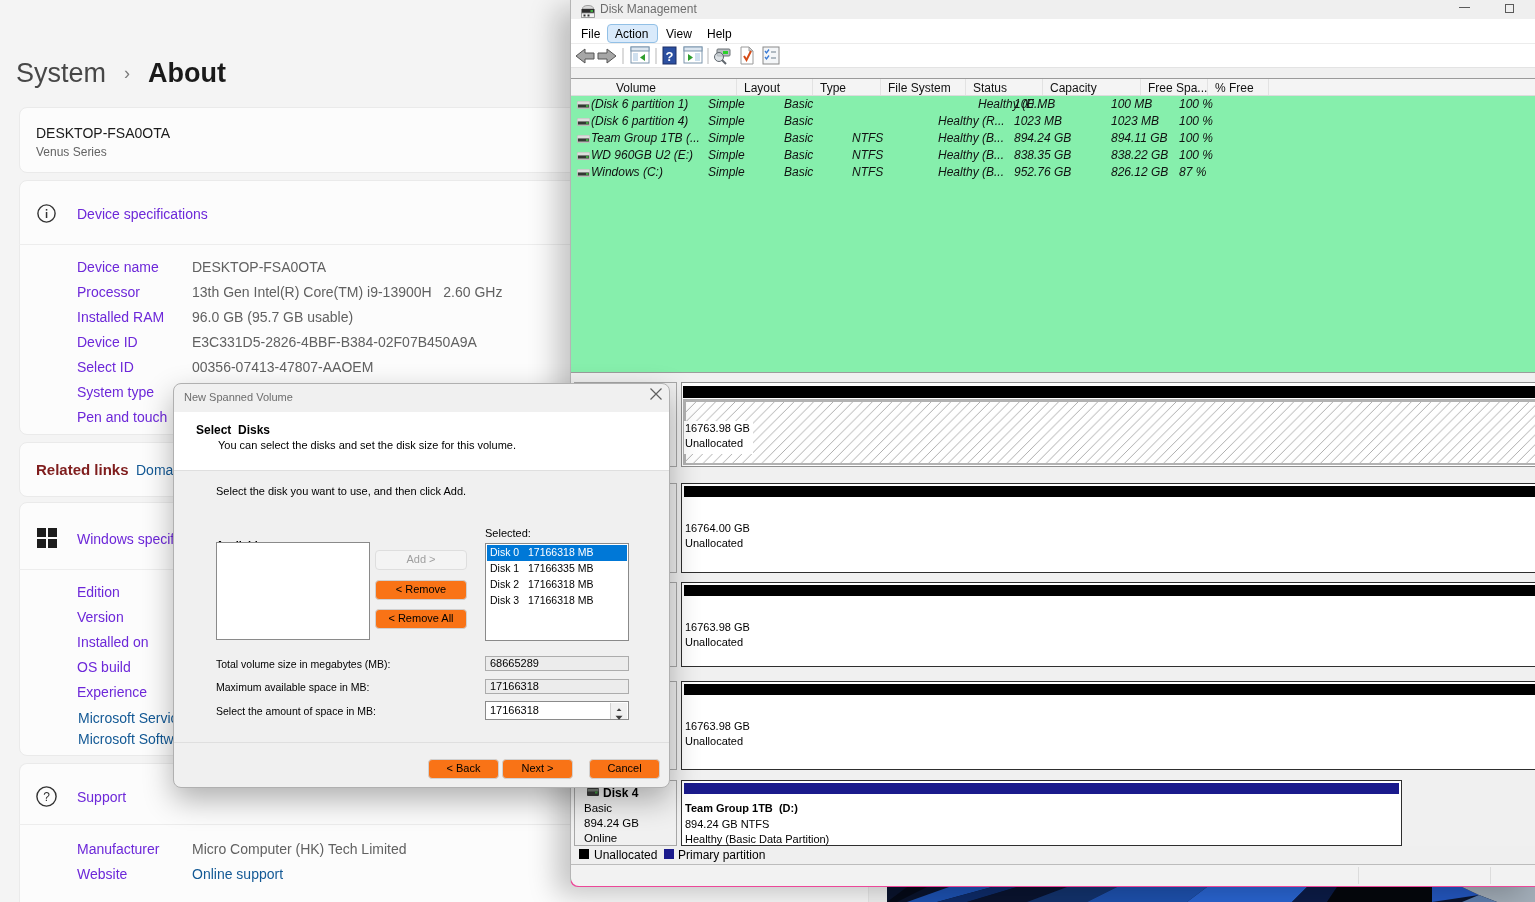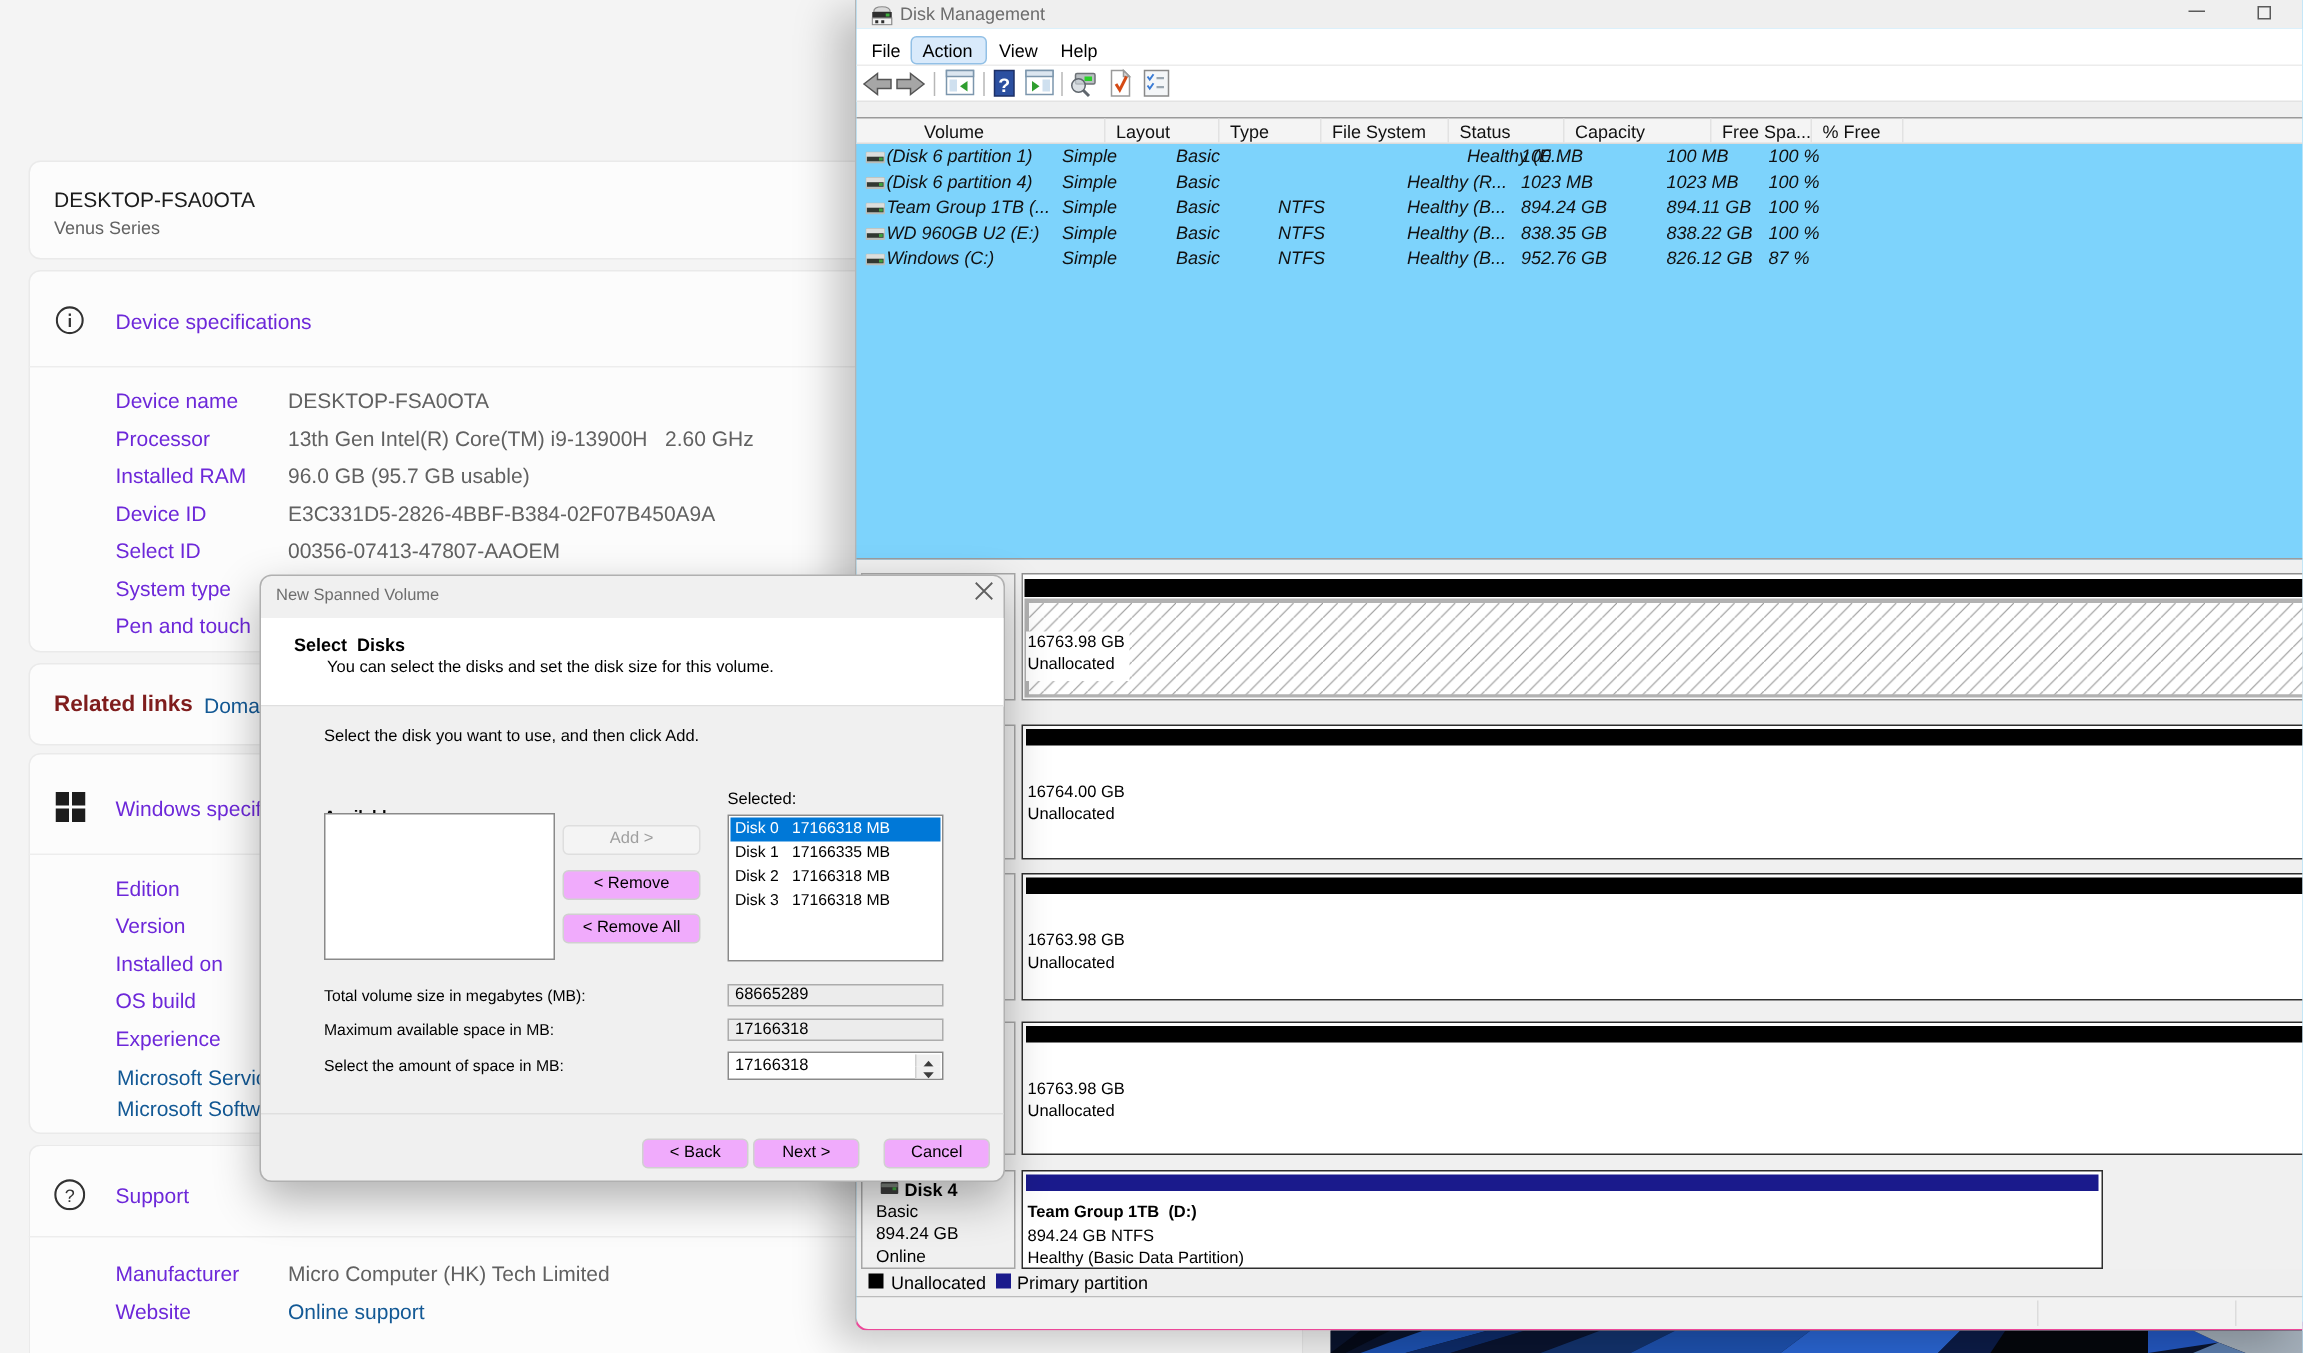--- a/index.html
+++ b/index.html
@@ -8,44 +8,45 @@
   .abs{position:absolute;}
   
   .card{position:absolute;left:19px;width:850px;background:#fcfcfc;
     border:1px solid #eaeaea;border-radius:8px;box-sizing:border-box;}
   .slab{color:#6d28d9;font-size:14px;}
   .sval{color:#616161;font-size:14px;}
   .slink{color:#135995;font-size:14px;}
   .divline{position:absolute;left:0;right:0;height:1px;background:#ededed;}
   
   #dm{position:absolute;left:570px;top:0;width:966px;height:887px;
-    background:#7dd3fc;border-left:1px solid #b5b5b5;border-bottom:6px solid #ec4899;
+    background:#86efac;border-left:1px solid #b5b5b5;border-bottom:6px solid #ec4899;
     border-bottom-left-radius:8px;box-sizing:border-box;
     box-shadow:-14px 8px 28px rgba(0,0,0,0.22);}
   .dmt{font-size:12px;color:#000;}
   .hdrcell{position:absolute;top:0;height:100%;box-sizing:border-box;
     border-right:1px solid #e2e2e2;font-size:12px;color:#111;padding:2px 0 0 7px;white-space:nowrap;overflow:hidden;margin-left:35px;}
   .vrow{position:absolute;left:0;width:100%;height:17px;font-size:12px;line-height:17px;color:#111;}
   .vcell{position:absolute;top:0;white-space:nowrap;font-style:italic;}
   .bar{position:absolute;background:#fff;border:1px solid #2e2e2e;box-sizing:border-box;}
   .band{position:absolute;left:2px;right:2px;top:2px;height:11px;background:#000;}
   .bartx{position:absolute;font-size:11px;color:#000;line-height:15.6px;white-space:nowrap;}
   
   #dlg{position:absolute;left:173px;top:383px;width:497px;height:405px;
     background:#f0f0f0;border:1px solid #b0b0b0;border-radius:8px;box-sizing:border-box;
     box-shadow:0 12px 30px rgba(0,0,0,0.30);overflow:hidden;}
   .dtx{font-size:11px;color:#000;white-space:nowrap;}
-  .btn{position:absolute;background:#f0abfc;border:1px solid #d0d0d0;border-radius:4px;
+  .btn{position:absolute;background:#f97316;border:1px solid #d0d0d0;border-radius:4px;
     box-sizing:border-box;font-size:11px;color:#000;text-align:center;}
 </style>
 </head>
 <body>
 <div id="screen">
 
   <div id="settings" class="abs" style="left:0;top:0;width:887px;height:902px;background:#f4f4f4;">
+    <div class="abs" style="left:16px;top:58px;font-size:27px;color:#474747;">System<span style="color:#7a7a7a;font-size:18px;position:relative;top:-3px;padding:0 18px;">›</span><b style="color:#1a1a1a;">About</b></div>
 
     <div class="card" style="top:107px;height:66px;"></div>
     <div class="abs" style="left:36px;top:125px;font-size:14px;color:#1b1b1b;">DESKTOP-FSA0OTA</div>
     <div class="abs" style="left:36px;top:145px;font-size:12px;color:#636363;">Venus Series</div>
 
     <div class="card" style="top:180px;height:255px;"></div>
     <div class="abs" style="left:37px;top:204px;width:19px;height:19px;">
       <svg width="19" height="19" viewBox="0 0 19 19">
           <circle cx="9.5" cy="9.5" r="8.6" fill="none" stroke="#323232" stroke-width="1.4"></circle>
           <rect x="8.8" y="8" width="1.5" height="6" fill="#323232"></rect>

